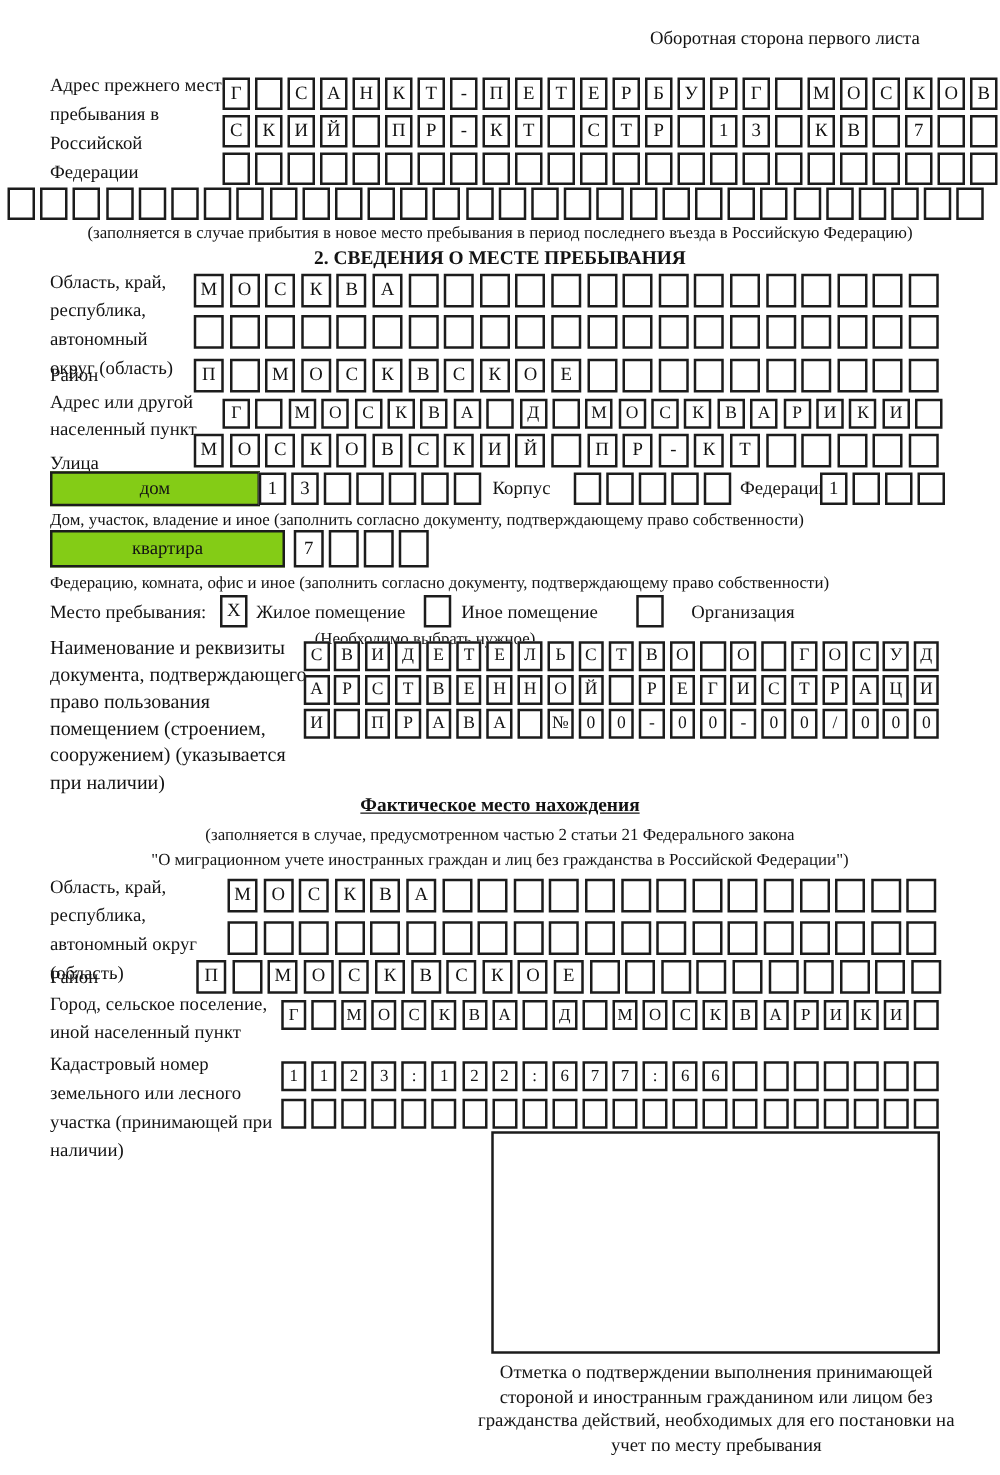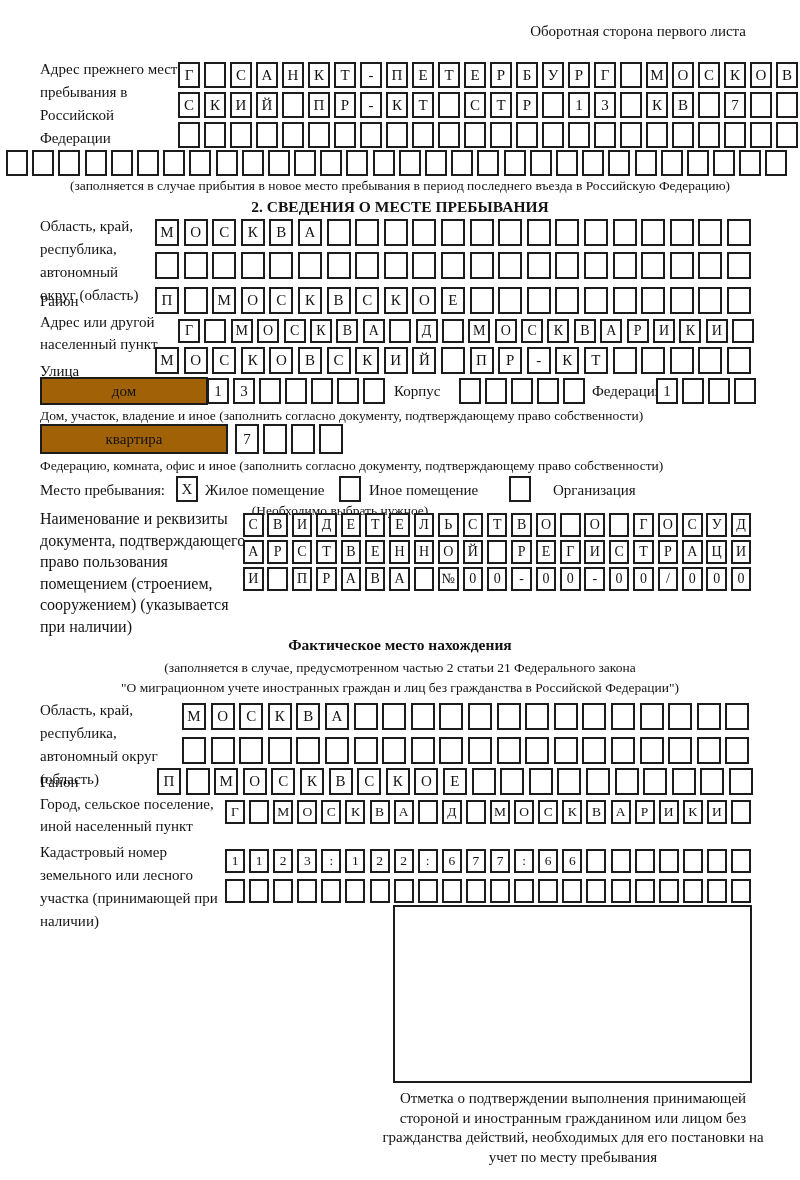--- a/index.html
+++ b/index.html
@@ -21,33 +21,33 @@
   }
   .r-top{gap:4px}   .r-top .cell{width:22px;height:26px;font-size:15px;}
   .r-wide{gap:4.2px}.r-wide .cell{width:22px;height:26px;font-size:15px;}
   .r-sec{gap:4.6px} .r-sec .cell{width:24px;height:27px;font-size:15px;}
   .r-gor1{gap:4.4px}.r-gor1 .cell{width:22px;height:24px;font-size:14px;}
   .r-fact{gap:4.1px}.r-fact .cell{width:20px;height:24px;font-size:13.5px;}
   .r-doc{gap:3.9px} .r-doc .cell{width:20.5px;height:24px;font-size:14px;}
   .r-dom{gap:4px}   .r-dom .cell{width:22px;height:26px;font-size:15px;}
   .r-kv{gap:4px}    .r-kv .cell{width:24px;height:30px;font-size:15px;}
   .widebox{
-    box-sizing:border-box;border:2px solid #1c1c1c;background:#a16207;
+    box-sizing:border-box;border:2px solid #1c1c1c;background:#84cc16;
     display:flex;align-items:center;justify-content:center;font-size:15px;text-align:right;
   }
   .chk{
     box-sizing:border-box;border:2px solid #1c1c1c;width:22px;height:26px;
     display:flex;align-items:center;justify-content:center;font-size:15px;
   }
   .stampbox{box-sizing:border-box;border:2px solid #1c1c1c;background:#fff;}
 </style>
 </head>
 <body>
 
-<div class="abs lbl" style="left:520px;top:20px;width:226px;text-align:right;">Оборотная сторона первого листа</div>
+<div class="abs lbl" style="left:520px;top:20px;width:226px;text-align:left;">Оборотная сторона первого листа</div>
 
 <div class="abs lbl" style="left:40px;top:58px;width:146px;">Адрес прежнего места пребывания в Российской Федерации</div>
 <div class="abs cellrow r-top" style="left:178px;top:62px;">
     <span class="cell">Г</span>
     <span class="cell"></span>
     <span class="cell">С</span>
     <span class="cell">А</span>
     <span class="cell">Н</span>
     <span class="cell">К</span>
     <span class="cell">Т</span>
@@ -390,21 +390,21 @@
     <span class="cell">0</span>
     <span class="cell">-</span>
     <span class="cell">0</span>
     <span class="cell">0</span>
     <span class="cell">/</span>
     <span class="cell">0</span>
     <span class="cell">0</span>
     <span class="cell">0</span>
   </div>
 
-<div class="abs title" style="left:0;top:636px;width:800px;">Фактическое место нахождения</div>
+<div class="abs title" style="left:0;top:636px;width:800px;text-decoration:underline;">Фактическое место нахождения</div>
 <div class="abs cap" style="left:0;top:660px;width:800px;">(заполняется в случае, предусмотренном частью 2 статьи 21 Федерального закона</div>
 <div class="abs cap" style="left:0;top:680px;width:800px;">"О миграционном учете иностранных граждан и лиц без гражданства в Российской Федерации")</div>
 
 <div class="abs lbl" style="left:40px;top:699px;width:142px;">Область, край, республика, автономный округ (область)</div>
 <div class="abs cellrow r-sec" style="left:182px;top:703px;">
     <span class="cell">М</span>
     <span class="cell">О</span>
     <span class="cell">С</span>
     <span class="cell">К</span>
     <span class="cell">В</span>

